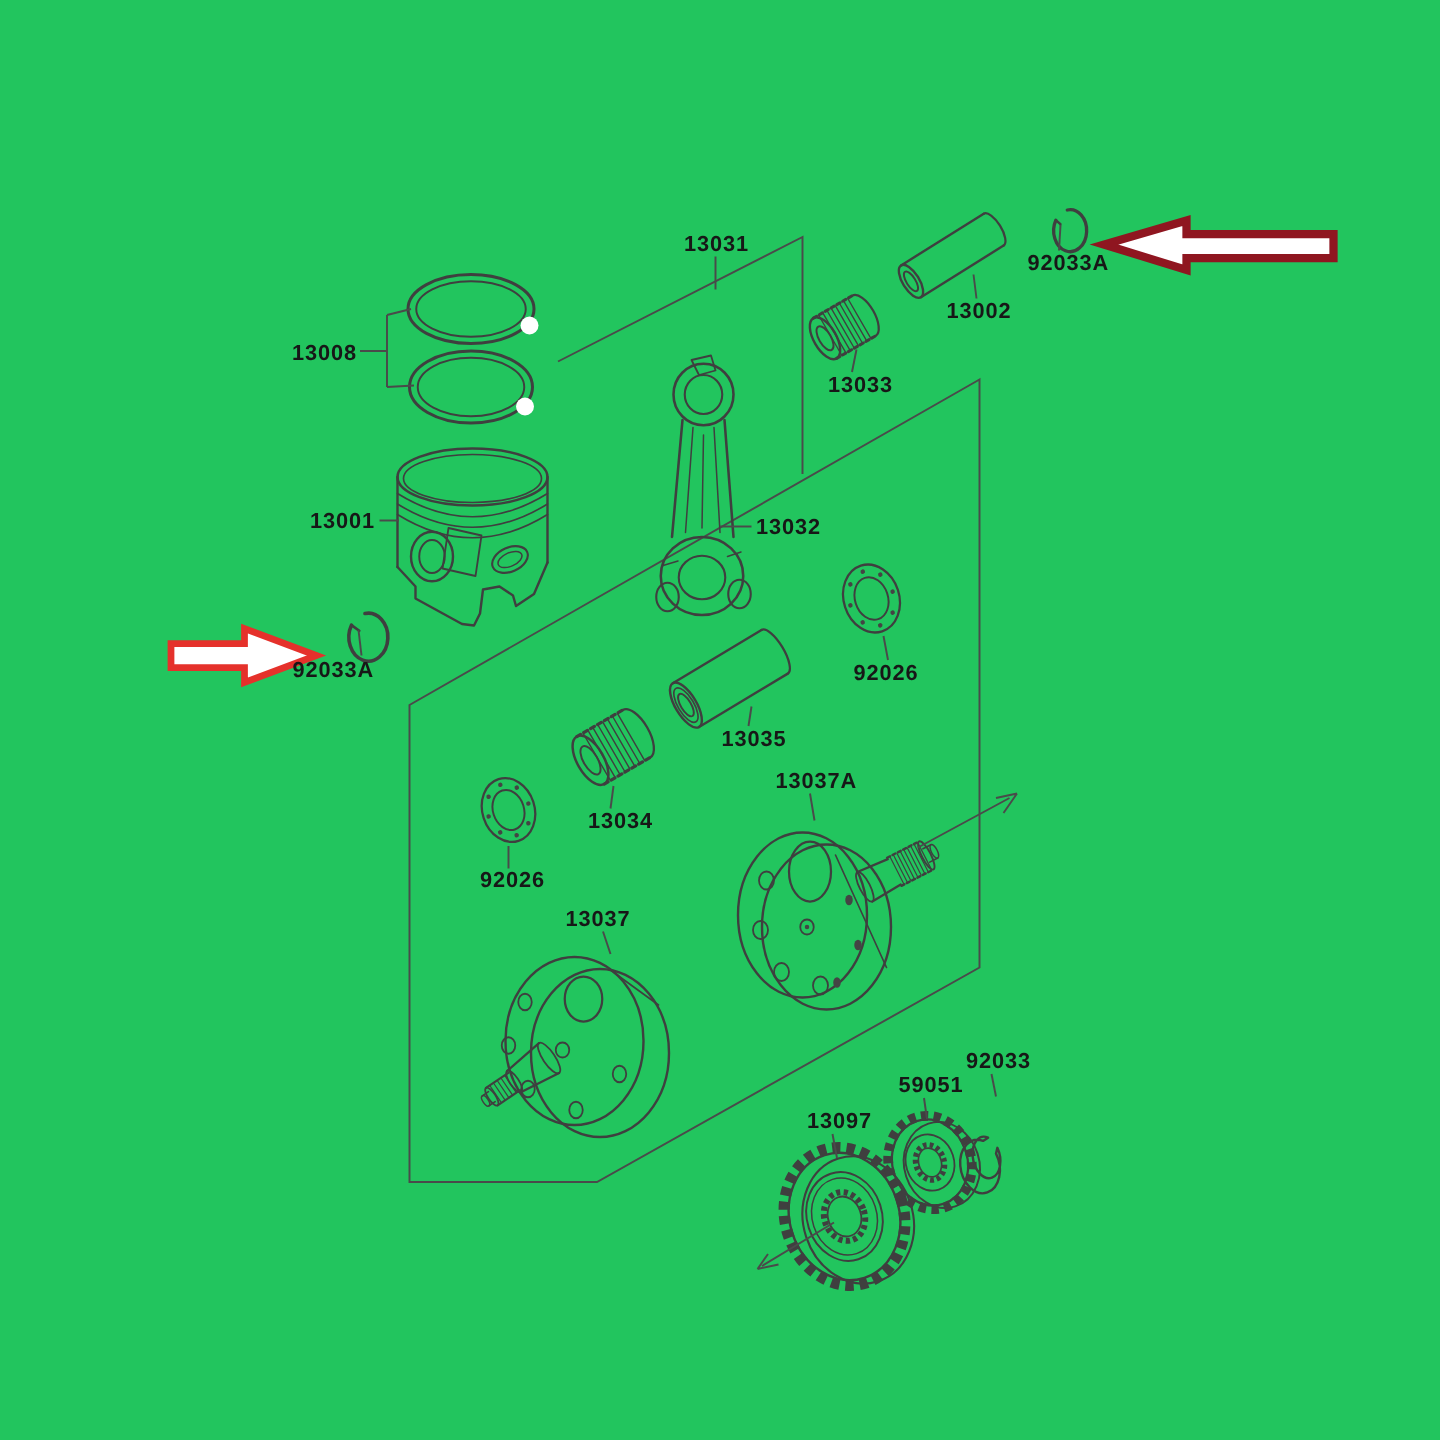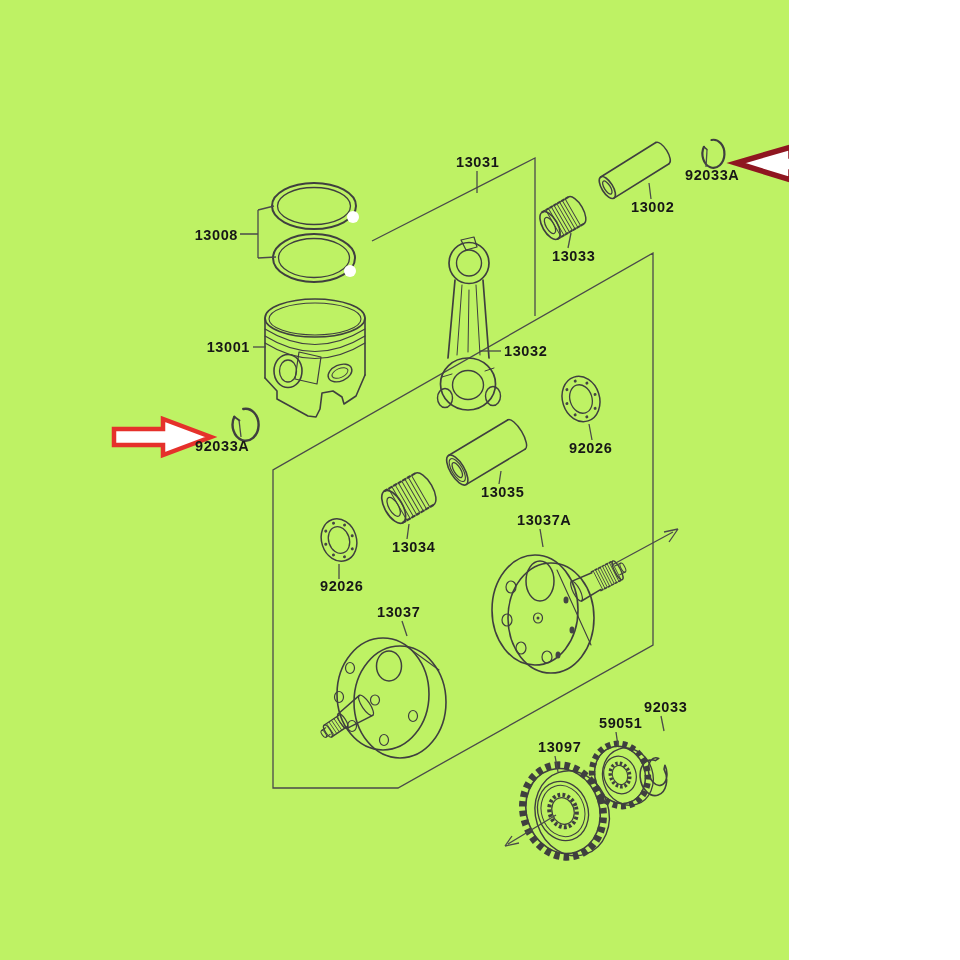--- a/index.html
+++ b/index.html
@@ -1,16 +1,16 @@
 <!DOCTYPE html>
 <html><head>
 <meta charset="utf-8">
 <style>
   html,body{margin:0;padding:0;background:#ffffff;}
-  .page{position:relative;width:789px;height:960px;background:#bef264;overflow:hidden;
+  .page{position:relative;width:960px;height:960px;background:#22c55e;overflow:hidden;
         font-family:"Liberation Sans",sans-serif;}
   svg{position:absolute;left:0;top:0;}
   .lbl{font-family:"Liberation Sans",sans-serif;font-weight:700;font-size:14.5px;
        fill:#171717;letter-spacing:0.6px;}
   .ln{stroke:#4a4a4a;stroke-width:1.3;fill:none;}
   .part{stroke:#3f3f3f;fill:none;stroke-linejoin:round;stroke-linecap:round;}
 </style>
 </head>
 <body>
 

